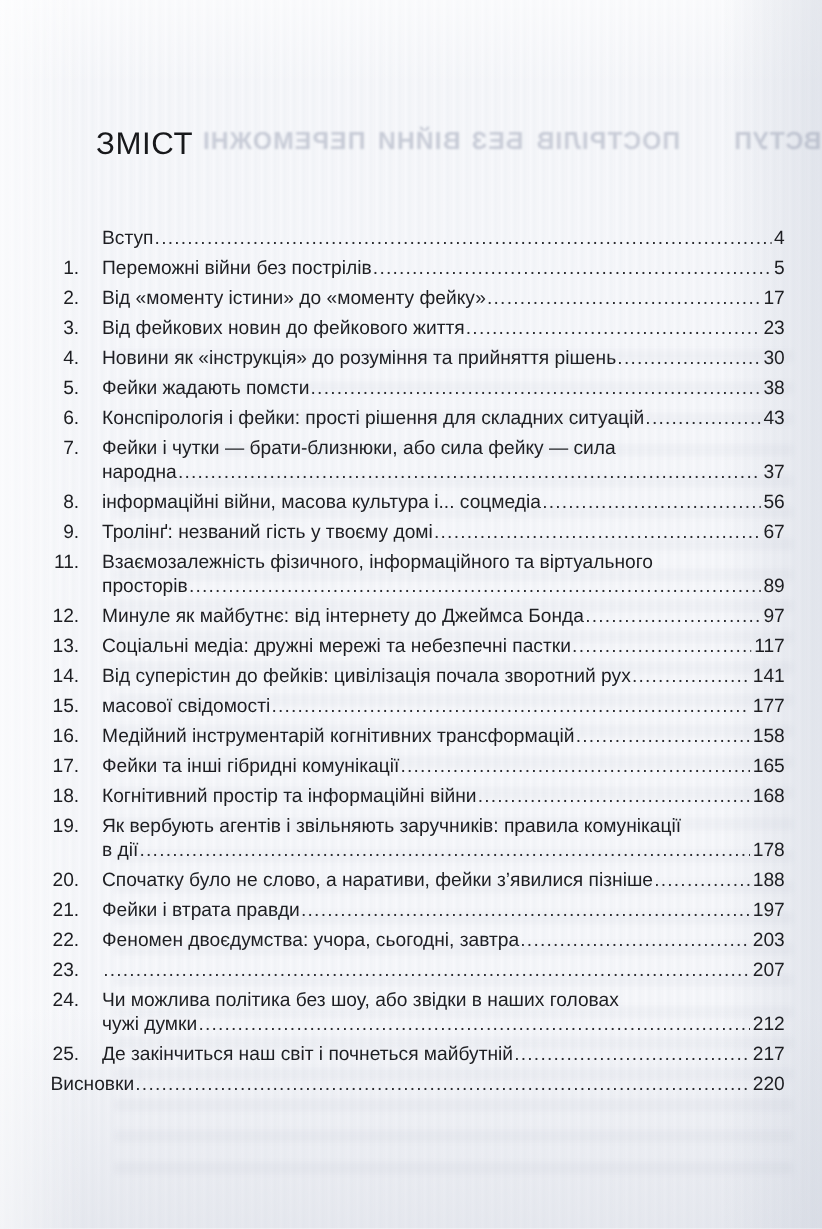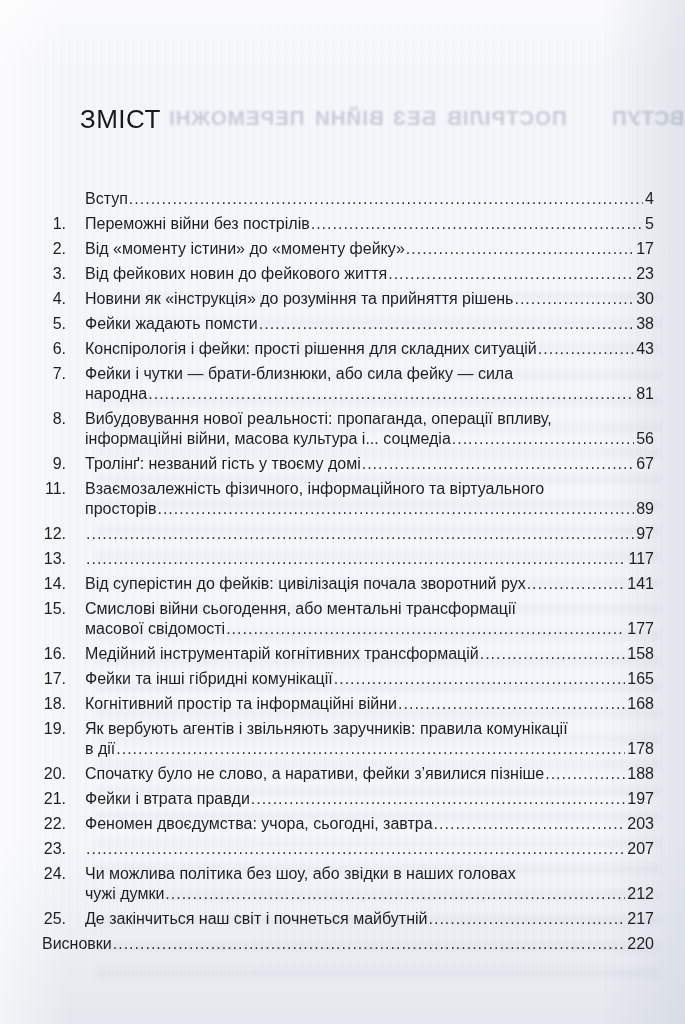--- a/index.html
+++ b/index.html
@@ -143,31 +143,28 @@
   </li>
       <li class="toc-row">
     <span class="num">7.</span>
     <span class="body">
           <div class="line">
             <span class="t">Фейки і чутки — брати-близнюки, або сила фейку — сила</span>
           </div>
           <div class="line">
             <span class="t">народна</span>
             <span class="dots"></span>
-            <span class="pg">81</span>
+            <span class="pg">37</span>
           </div>
         </span>
   </li>
       <li class="toc-row">
     <span class="num">8.</span>
     <span class="body">
           <div class="line">
-            <span class="t">Вибудовування нової реальності: пропаганда, операції впливу,</span>
-          </div>
-          <div class="line">
             <span class="t">інформаційні війни, масова культура і... соцмедіа</span>
             <span class="dots"></span>
             <span class="pg">56</span>
           </div>
         </span>
   </li>
       <li class="toc-row">
     <span class="num">9.</span>
     <span class="body">
           <div class="line">
@@ -187,50 +184,49 @@
             <span class="t">просторів</span>
             <span class="dots"></span>
             <span class="pg">89</span>
           </div>
         </span>
   </li>
       <li class="toc-row">
     <span class="num">12.</span>
     <span class="body">
           <div class="line">
+            <span class="t">Минуле як майбутнє: від інтернету до Джеймса Бонда</span>
             <span class="dots"></span>
             <span class="pg">97</span>
           </div>
         </span>
   </li>
       <li class="toc-row">
     <span class="num">13.</span>
     <span class="body">
           <div class="line">
+            <span class="t">Соціальні медіа: дружні мережі та небезпечні пастки</span>
             <span class="dots"></span>
             <span class="pg">117</span>
           </div>
         </span>
   </li>
       <li class="toc-row">
     <span class="num">14.</span>
     <span class="body">
           <div class="line">
             <span class="t">Від суперістин до фейків: цивілізація почала зворотний рух</span>
             <span class="dots"></span>
             <span class="pg">141</span>
           </div>
         </span>
   </li>
       <li class="toc-row">
     <span class="num">15.</span>
     <span class="body">
-          <div class="line">
-            <span class="t">Смислові війни сьогодення, або ментальні трансформації</span>
-          </div>
           <div class="line">
             <span class="t">масової свідомості</span>
             <span class="dots"></span>
             <span class="pg">177</span>
           </div>
         </span>
   </li>
       <li class="toc-row">
     <span class="num">16.</span>
     <span class="body">

